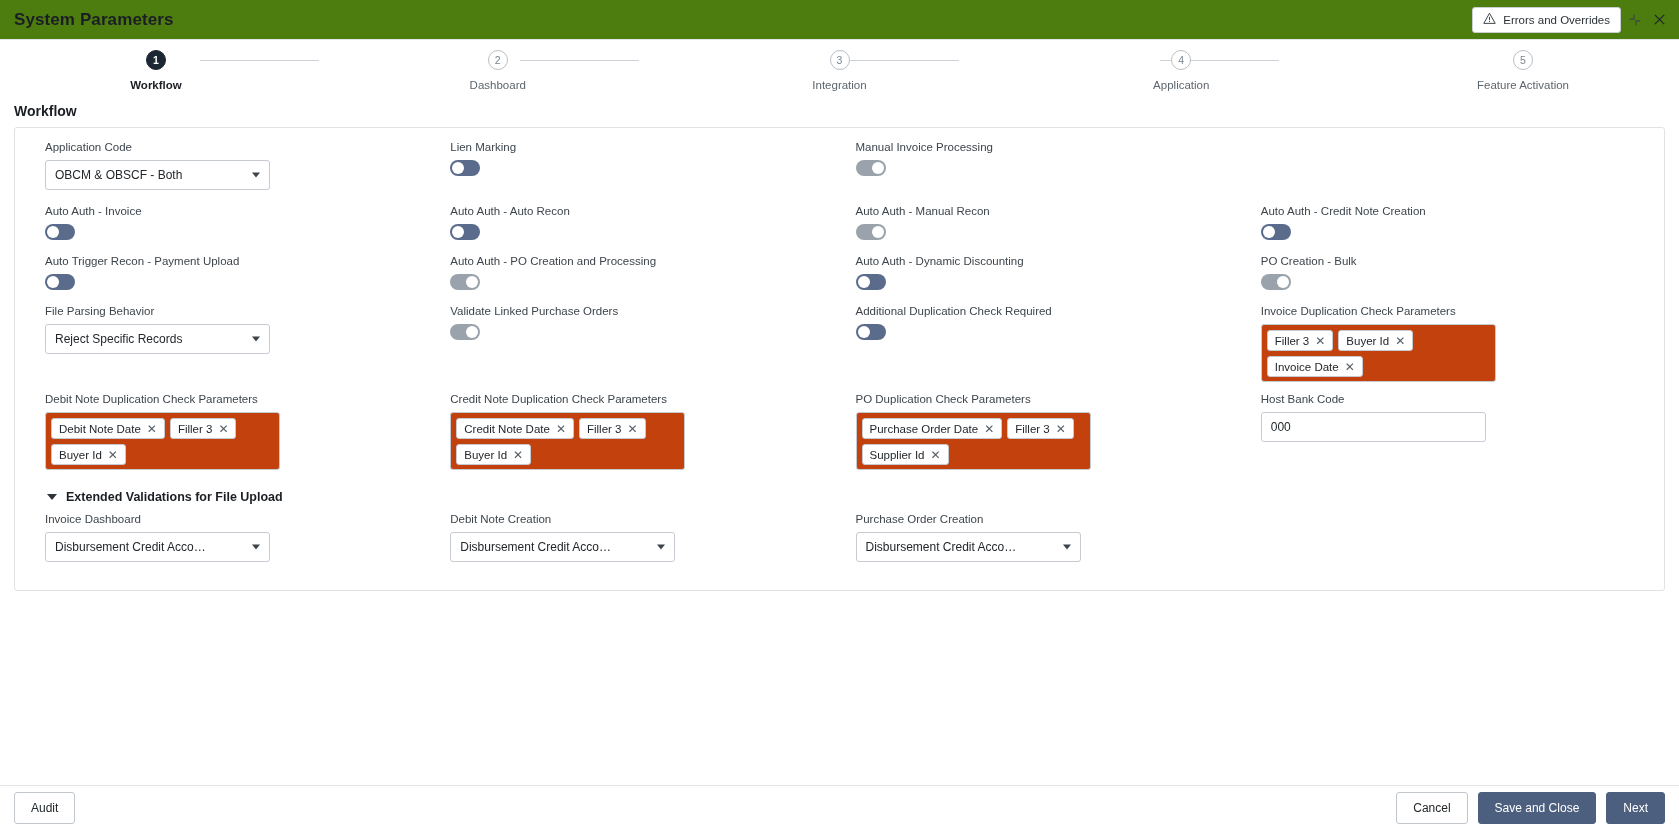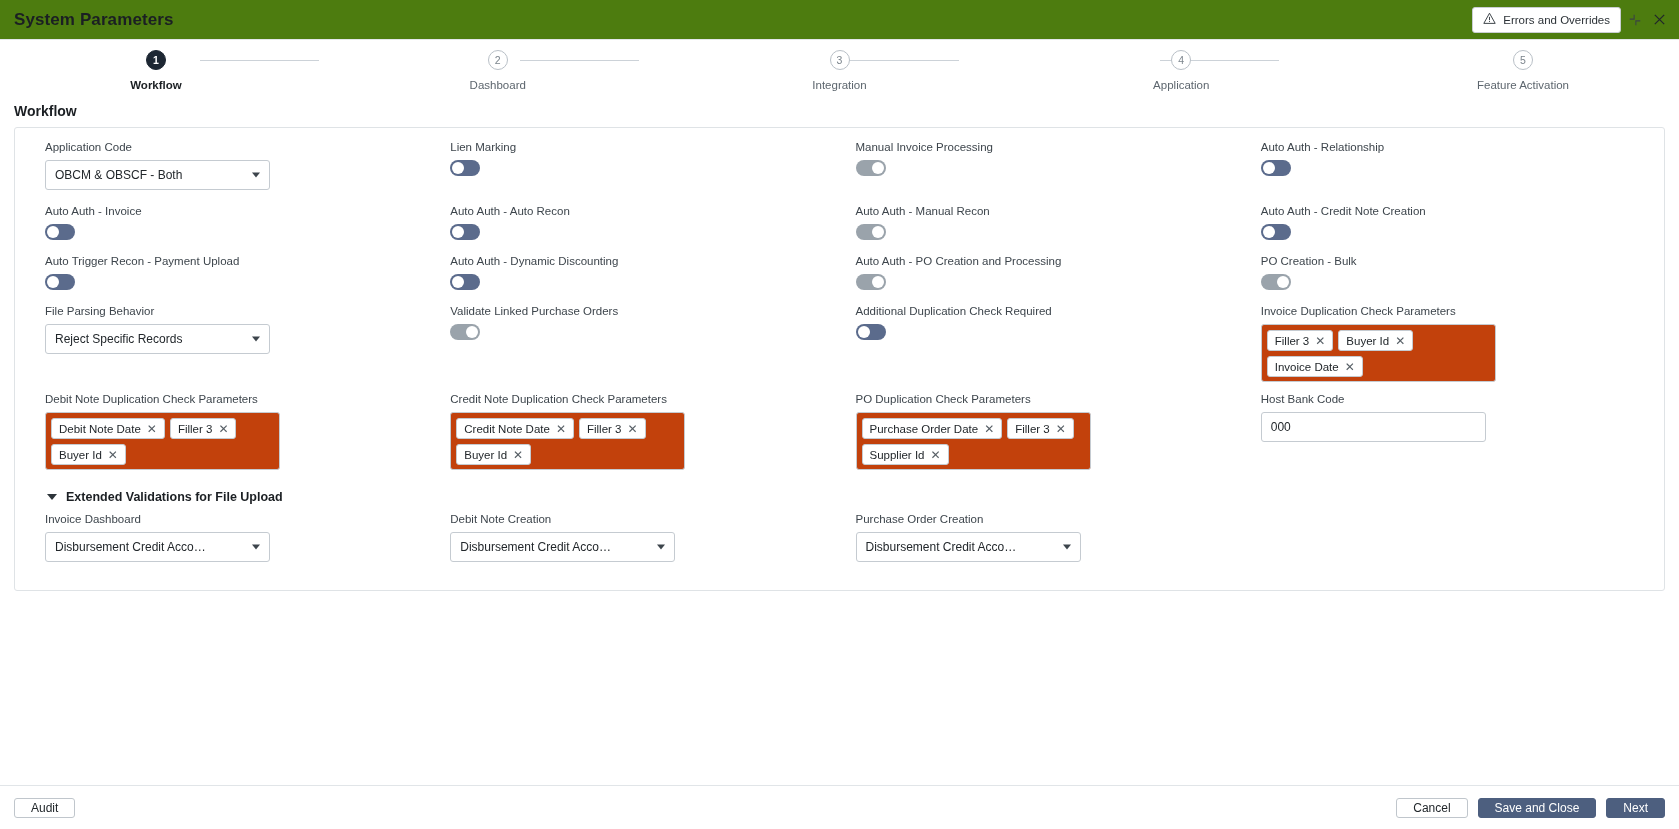--- a/index.html
+++ b/index.html
@@ -264,21 +264,21 @@
     left: 0; right: 0; bottom: 0;
     height: 44px;
     border-top: 1px solid #e1e5e8;
     background: #fff;
     display: flex;
     align-items: center;
     padding: 0 14px;
     gap: 10px;
   }
   .btn {
-    height: 20px;
+    height: 32px;
     padding: 0 16px;
     border-radius: 3px;
     font-size: 12px;
     display: inline-flex;
     align-items: center;
     justify-content: center;
     cursor: pointer;
     border: 1px solid #c0c6cc;
     background: #fff;
     color: #22272b;
@@ -378,24 +378,20 @@
         <div class="cell">
           <div class="field-label">Lien Marking</div>
           <div class="toggle on"><span class="knob"></span></div>
         </div>
 
         <div class="cell">
           <div class="field-label">Manual Invoice Processing</div>
           <div class="toggle off"><span class="knob"></span></div>
         </div>
 
-        <div class="cell">
-          <div class="field-label">Auto Auth - Relationship</div>
-          <div class="toggle on"><span class="knob"></span></div>
-        </div>
       </div>
 
       <div class="grid row2-grid">
         <div class="cell">
           <div class="field-label">Auto Auth - Invoice</div>
           <div class="toggle on"><span class="knob"></span></div>
         </div>
         <div class="cell">
           <div class="field-label">Auto Auth - Auto Recon</div>
           <div class="toggle on"><span class="knob"></span></div>
@@ -409,26 +405,26 @@
           <div class="toggle on"><span class="knob"></span></div>
         </div>
       </div>
 
       <div class="grid">
         <div class="cell">
           <div class="field-label">Auto Trigger Recon - Payment Upload</div>
           <div class="toggle on"><span class="knob"></span></div>
         </div>
         <div class="cell">
-          <div class="field-label">Auto Auth - Dynamic Discounting</div>
-          <div class="toggle on"><span class="knob"></span></div>
-        </div>
-        <div class="cell">
           <div class="field-label">Auto Auth - PO Creation and Processing</div>
           <div class="toggle off"><span class="knob"></span></div>
+        </div>
+        <div class="cell">
+          <div class="field-label">Auto Auth - Dynamic Discounting</div>
+          <div class="toggle on"><span class="knob"></span></div>
         </div>
         <div class="cell">
           <div class="field-label">PO Creation - Bulk</div>
           <div class="toggle off"><span class="knob"></span></div>
         </div>
       </div>
 
       <div class="grid">
         <div class="cell">
           <div class="field-label">File Parsing Behavior</div>

